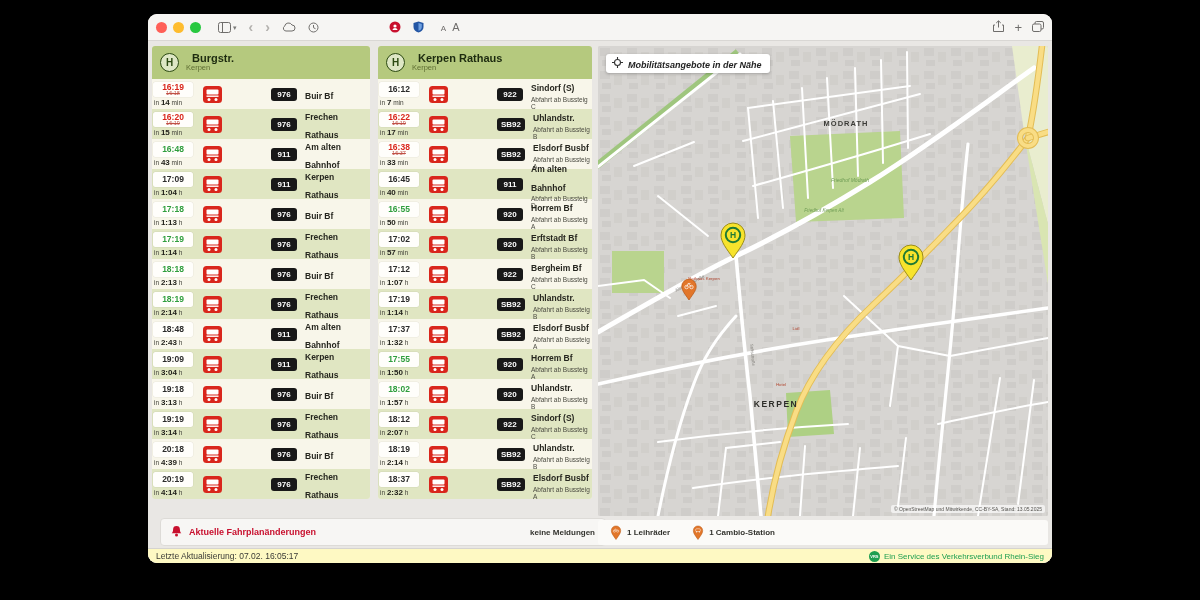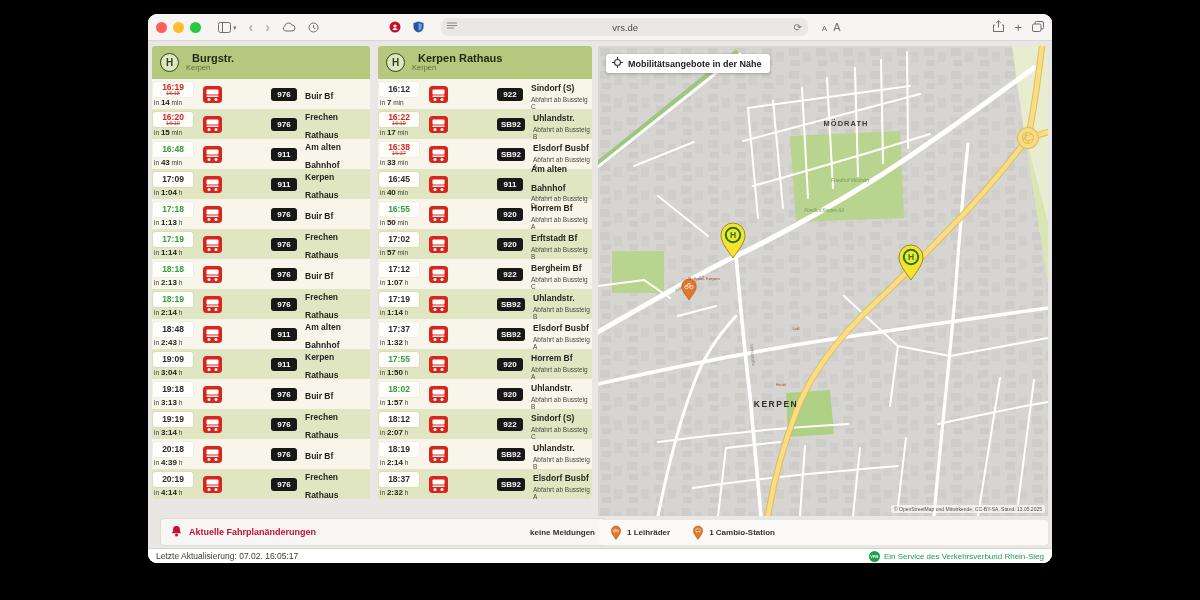--- a/index.html
+++ b/index.html
@@ -49,28 +49,28 @@
   .platform{font-size:6.5px;color:#4a4a40;}
   
   .alertbar{position:absolute;left:12px;top:477px;width:424px;height:26px;background:#f7f6f4;
     border:1px solid #dddbd7;border-radius:4px;display:flex;align-items:center;padding:0 10px;gap:7px;}
   .alert-title{color:#c8102e;font-size:9px;font-weight:bold;}
   .alert-status{margin-left:auto;font-size:8px;font-weight:bold;color:#33332e;}
   
   .mapcol{position:absolute;left:450px;top:5px;width:450px;}
   .mapwrap{position:relative;width:450px;height:470px;background:#d7d5d2;overflow:hidden;border-radius:2px;}
   .mob-btn{position:absolute;left:8px;top:8px;background:#fff;border-radius:3px;box-shadow:0 1px 3px rgba(0,0,0,.25);
-    display:flex;align-items:center;gap:5px;padding:3px 8px 3px 6px;font-size:9px;font-weight:bold;color:#222;}
+    display:flex;align-items:flex-end;gap:5px;padding:3px 8px 3px 6px;font-size:9px;font-weight:bold;color:#222;font-style:italic;}
   .attribution{position:absolute;right:3px;bottom:3px;background:rgba(255,255,255,.65);font-size:5px;
     color:#55534f;padding:1px 3px;border-radius:2px;}
   .legendbar{position:absolute;left:0;top:474px;width:450px;height:25px;background:#fbfaf8;border-radius:3px;
     display:flex;align-items:center;gap:22px;padding:0 12px;box-sizing:border-box;}
   .legend-item{display:flex;align-items:center;gap:5px;font-size:8px;font-weight:bold;color:#33332e;}
   
-  .footer{position:absolute;left:0;bottom:0;width:904px;height:15px;background:#ffffff;border-top:1px solid #d5d3d0;
+  .footer{position:absolute;left:0;bottom:0;width:904px;height:15px;background:#fef9c3;border-top:1px solid #d5d3d0;
     display:flex;align-items:center;padding:0 8px;box-sizing:border-box;}
   .foot-left{font-size:8.5px;color:#3a3a36;}
   .foot-right{margin-left:auto;display:flex;align-items:center;gap:4px;font-size:8px;color:#1d9e50;}
   .vrs-logo{width:11px;height:11px;border-radius:50%;background:#1d9e50;color:#fff;font-size:4px;font-weight:bold;
     display:flex;align-items:center;justify-content:center;}
 </style>
 </head>
 <body>
 
 <div class="stage">
@@ -106,33 +106,20 @@
             <circle cx="6" cy="5" r="1.6" fill="#fff"></circle>
             <path d="M3.4 9a2.7 2.7 0 0 1 5.2 0Z" fill="#fff"></path>
           </svg>
       </span>
       <span class="tb-ic">
         <svg width="11" height="12" viewBox="0 0 11 12">
             <path d="M5.5 .5 10.5 2v4c0 3-2.2 4.8-5 5.5C2.7 10.8 .5 9 .5 6V2Z" fill="#2456a4"></path>
             <path d="M5.5 2 8.8 3v3c0 2-1.4 3.2-3.3 3.8Z" fill="#6fa0e0"></path>
           </svg>
       </span>
-      <div class="url-pill">
-        <span>
-          <svg width="10" height="9" viewBox="0 0 10 9">
-              <g stroke="#8a8886" stroke-width="1">
-                <line x1="0" y1="1" x2="10" y2="1"></line>
-                <line x1="0" y1="3.5" x2="10" y2="3.5"></line>
-                <line x1="0" y1="6" x2="7" y2="6"></line>
-              </g>
-            </svg>
-        </span>
-        <span class="center">vrs.de</span>
-        <span style="color:#7a7876;font-size:10px">⟳</span>
-      </div>
       <span class="aa">
         <span class="s">A</span>
         <span class="l">A</span>
       </span>
       <div class="tb-right">
         <span>
           <svg width="11" height="12" viewBox="0 0 11 12">
               <path d="M2 5h-1.5v6.5h10V5H9" fill="none" stroke="#6f6d6b"></path>
               <path d="M5.5 7.5V1M3.2 3 5.5 .8 7.8 3" fill="none" stroke="#6f6d6b"></path>
             </svg>

